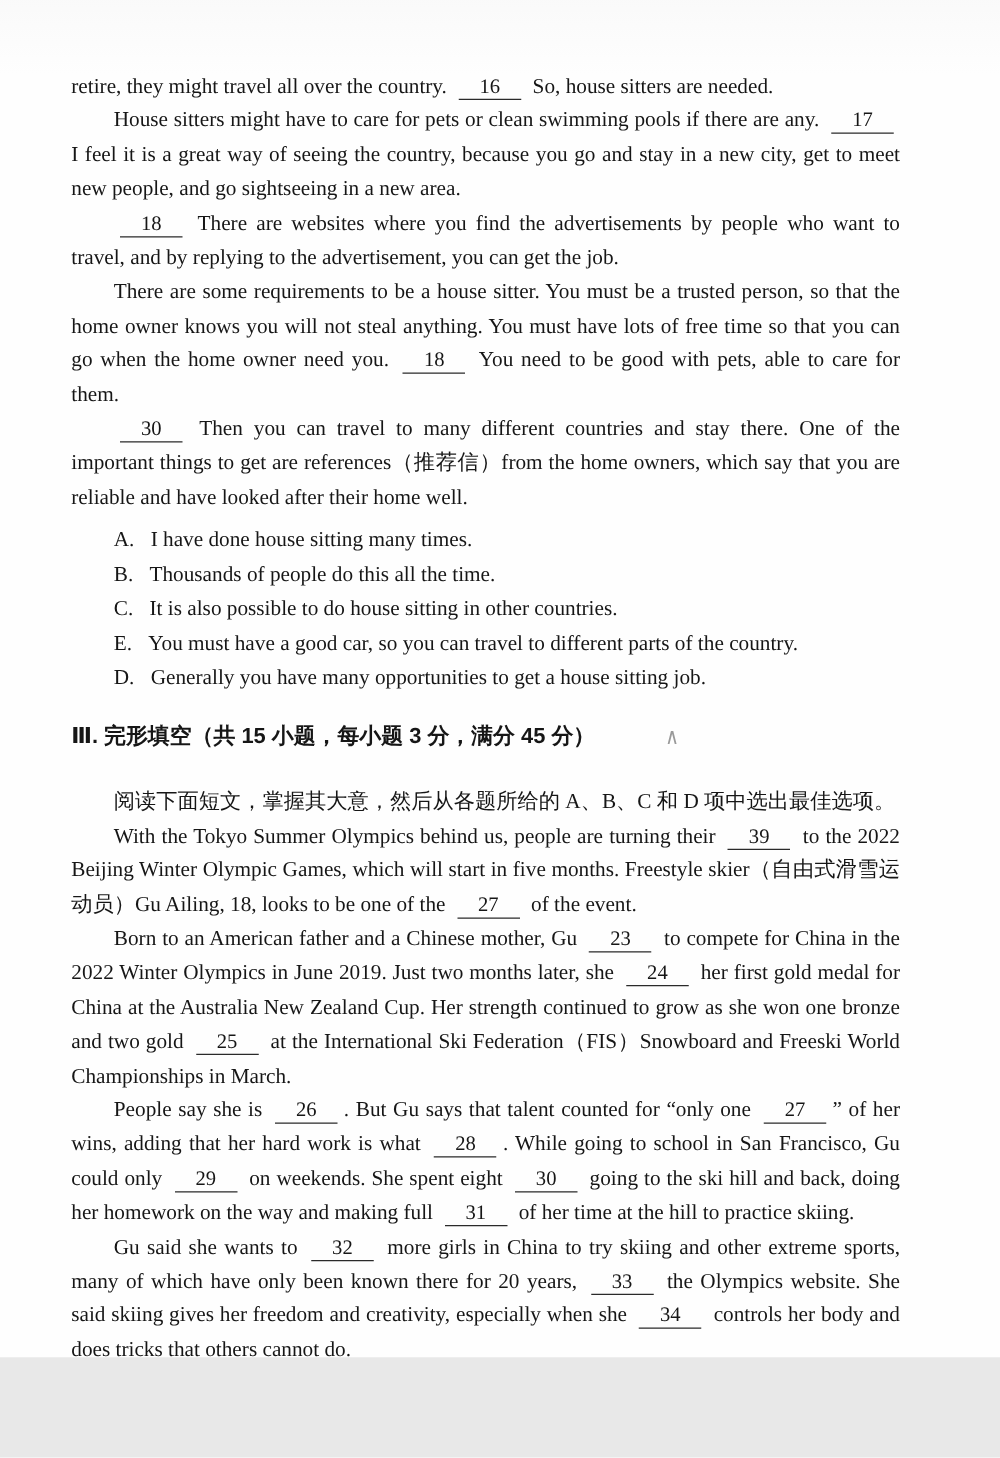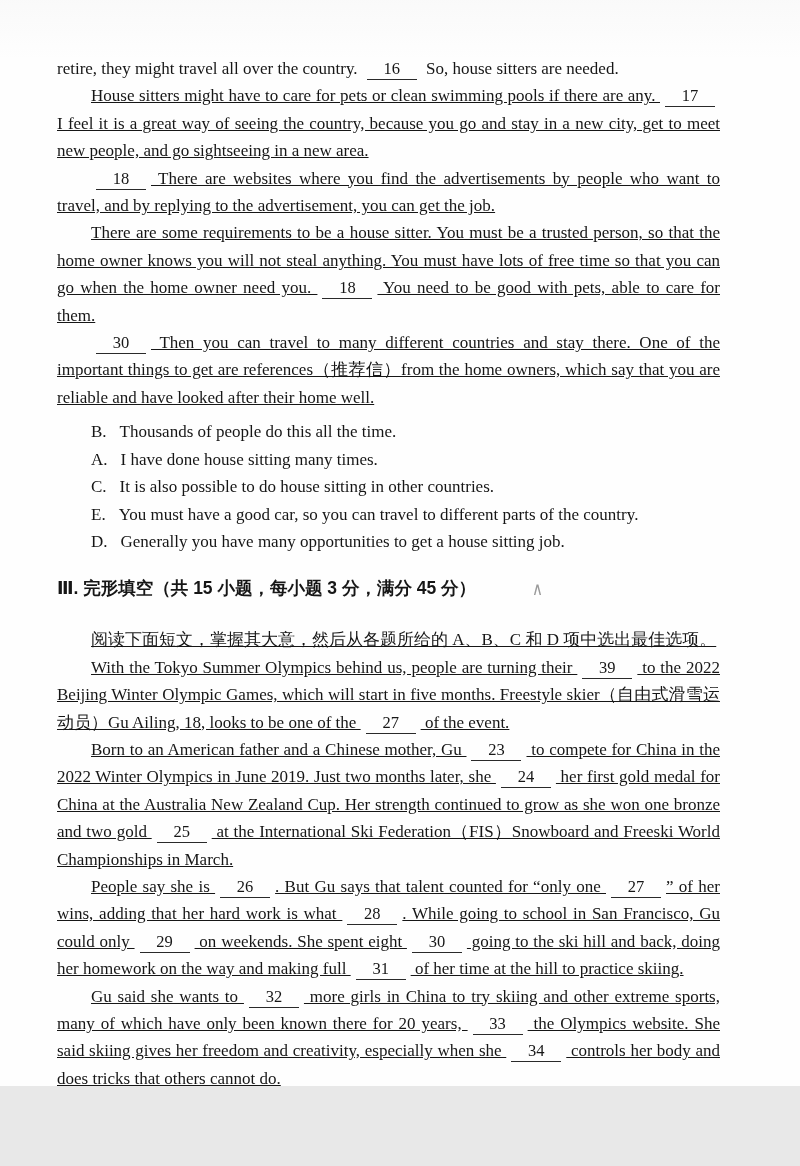--- a/index.html
+++ b/index.html
@@ -26,21 +26,21 @@
     height: 60px;
     background: linear-gradient(to bottom, rgba(190,190,190,0.07), rgba(255,255,255,0));
     pointer-events: none;
   }
   .para {
     font-size: 17px;
     line-height: 27.4px;
     text-align: justify;
     margin: 0;
   }
-  .indent { text-indent: 34px; text-decoration: underline; }
+  .indent { text-indent: 34px; }
   .options { margin-top: 7px; }
   .option {
     text-align: left;
     padding-left: 34px;
     text-indent: 0;
   }
   .opt-label {
     display: inline-block;
     margin-right: 13px;
   }
@@ -85,22 +85,22 @@
 <div class="page">
   <div class="scan-shade"></div>
 
   <div>
       <p class="para">retire, they might travel all over the country. <span class="blank">16</span> So, house sitters are needed.</p>
       <p class="para indent">House sitters might have to care for pets or clean swimming pools if there are any. <span class="blank">17</span> I feel it is a great way of seeing the country, because you go and stay in a new city, get to meet new people, and go sightseeing in a new area.</p>
       <p class="para indent"><span class="blank">18</span> There are websites where you find the advertisements by people who want to travel, and by replying to the advertisement, you can get the job.</p>
       <p class="para indent">There are some requirements to be a house sitter. You must be a trusted person, so that the home owner knows you will not steal anything. You must have lots of free time so that you can go when the home owner need you. <span class="blank">18</span> You need to be good with pets, able to care for them.</p>
       <p class="para indent"><span class="blank">30</span> Then you can travel to many different countries and stay there. One of the important things to get are references（推荐信）from the home owners, which say that you are reliable and have looked after their home well.</p>
       <div class="options">
+        <p class="para option"><span class="opt-label">A.</span>I have done house sitting many times.</p>
         <p class="para option"><span class="opt-label">B.</span>Thousands of people do this all the time.</p>
-        <p class="para option"><span class="opt-label">A.</span>I have done house sitting many times.</p>
         <p class="para option"><span class="opt-label">C.</span>It is also possible to do house sitting in other countries.</p>
         <p class="para option"><span class="opt-label">E.</span>You must have a good car, so you can travel to different parts of the country.</p>
         <p class="para option"><span class="opt-label">D.</span>Generally you have many opportunities to get a house sitting job.</p>
       </div>
       <div class="section-heading"><span>Ⅲ. 完形填空（共 15 小题，每小题 3 分，满分 45 分）</span><span class="pen-mark">∧</span></div>
       <p class="para indent">阅读下面短文，掌握其大意，然后从各题所给的 A、B、C 和 D 项中选出最佳选项。</p>
       <p class="para indent">With the Tokyo Summer Olympics behind us, people are turning their <span class="blank">39</span> to the 2022 Beijing Winter Olympic Games, which will start in five months. Freestyle skier（自由式滑雪运动员）Gu Ailing, 18, looks to be one of the <span class="blank">27</span> of the event.</p>
       <p class="para indent">Born to an American father and a Chinese mother, Gu <span class="blank">23</span> to compete for China in the 2022 Winter Olympics in June 2019. Just two months later, she <span class="blank">24</span> her first gold medal for China at the Australia New Zealand Cup. Her strength continued to grow as she won one bronze and two gold <span class="blank">25</span> at the International Ski Federation（FIS）Snowboard and Freeski World Championships in March.</p>
       <p class="para indent">People say she is <span class="blank">26</span>. But Gu says that talent counted for “only one <span class="blank">27</span>” of her wins, adding that her hard work is what <span class="blank">28</span>. While going to school in San Francisco, Gu could only <span class="blank">29</span> on weekends. She spent eight <span class="blank">30</span> going to the ski hill and back, doing her homework on the way and making full <span class="blank">31</span> of her time at the hill to practice skiing.</p>
       <p class="para indent">Gu said she wants to <span class="blank">32</span> more girls in China to try skiing and other extreme sports, many of which have only been known there for 20 years, <span class="blank">33</span> the Olympics website. She said skiing gives her freedom and creativity, especially when she <span class="blank">34</span> controls her body and does tricks that others cannot do.</p>

